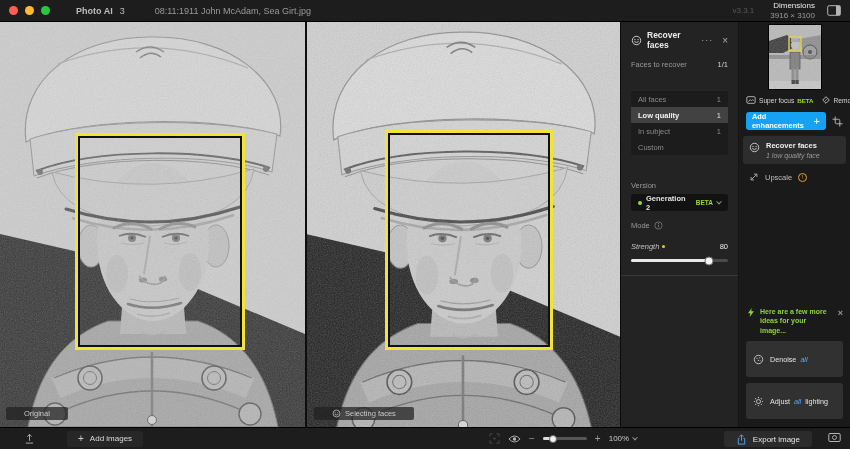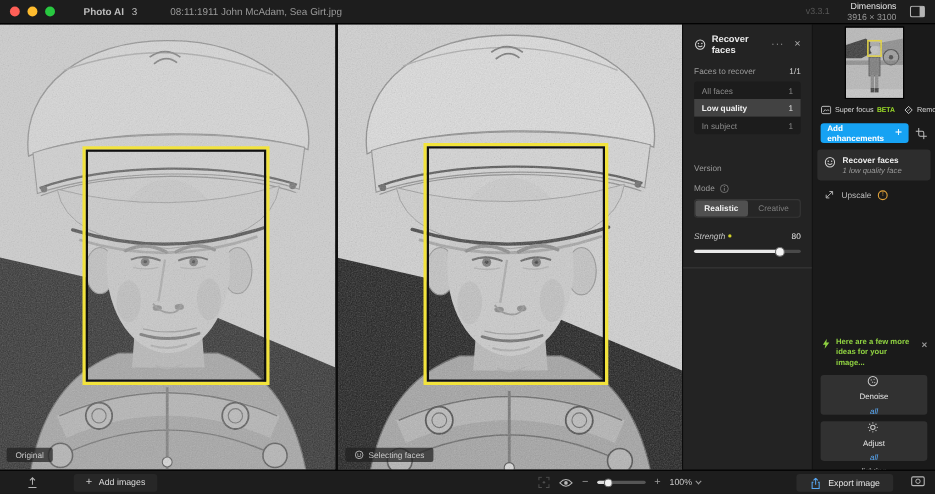--- a/index.html
+++ b/index.html
@@ -26,37 +26,37 @@
   .main { position:absolute; top:22px; left:0; width:620px; bottom:22px; background:#0e0e0e; }
   .photo { position:absolute; top:0; bottom:0; overflow:hidden; }
   .photo svg { width:100%; height:100%; display:block; }
   .photo.left  { left:0; width:305px; filter:brightness(1.06) contrast(0.9); }
   .photo.right { left:307px; width:313px; filter:contrast(1.12) brightness(0.99); }
   .facebox { position:absolute; border:3px solid #f2e33c; z-index:5; }
   .facebox .inner { position:absolute; inset:0; border:2px solid #101010; }
   .fb-left  { left:75px;  top:111px; width:170px; height:217px; }
   .fb-right { left:385px; top:108px; width:168px; height:220px; }
   .badge { position:absolute; bottom:7px; background:rgba(32,32,32,.72); color:#c9c9c9;
-    font-size:7.5px; padding:2px 8px; border-radius:2px; display:flex; align-items:center;
+    font-size:7.5px; padding:2px 18px; border-radius:2px; display:flex; align-items:center;
     gap:4px; z-index:6; }
   .badge.orig { left:6px; }
   .badge.sel  { left:314px; }
 
   
   .sidepanel { position:absolute; top:22px; left:620px; width:118px; bottom:22px;
     background:#232323; border-left:1px solid #0b0b0b; padding:8px 10px; z-index:10; }
   .p-header { display:flex; align-items:center; gap:5px; }
   .p-title { font-size:8.5px; font-weight:bold; color:#ebebeb; flex:1; }
   .p-menu { color:#aaa; font-size:9px; letter-spacing:1px; cursor:default; }
   .p-close { color:#aaa; font-size:10px; margin-left:4px; }
   .p-desc { font-style:italic; color:#8f8f8f; font-size:7.5px; line-height:1.4; margin-top:8px; }
   .p-faces-row { display:flex; justify-content:space-between; margin-top:10px;
     font-size:7.5px; color:#9a9a9a; }
   .p-faces-row .count { color:#d2d2d2; }
-  .filter-list { margin-top:5px; background:#1c1c1c; border-radius:3px; overflow:hidden; }
+  .filter-list { margin-top:22px; background:#1c1c1c; border-radius:3px; overflow:hidden; }
   .filter-row { display:flex; justify-content:space-between; align-items:center; height:16px;
     padding:0 7px; font-size:7.5px; color:#8a8a8a; }
   .filter-row .fcount { color:#8a8a8a; }
   .filter-row.selected { background:#424242; color:#f2f2f2; font-weight:bold; }
   .filter-row.selected .fcount { color:#e0e0e0; font-weight:normal; }
   .p-label { margin-top:26px; font-size:7.5px; color:#9a9a9a; }
   .dropdown { margin-top:4px; height:17px; background:#121212; border-radius:3px;
     display:flex; align-items:center; padding:0 7px; gap:4px; }
   .dot-green { width:4px; height:4px; border-radius:50%; background:#9bdc28; flex:none; }
   .dd-text { font-size:7.5px; font-weight:bold; color:#e2e2e2; }
@@ -107,21 +107,21 @@
     color:#bdbdbd; font-size:7.5px; }
   .upscale-badge { color:#e0a23a; border:1px solid #e0a23a; border-radius:50%;
     width:9px; height:9px; font-size:6px; display:flex; align-items:center;
     justify-content:center; font-style:normal; }
   .suggestions { position:absolute; left:7px; right:7px; top:285px; }
   .sugg-header { display:flex; gap:4px; color:#8fd141; font-size:7px; font-weight:bold;
     line-height:1.35; }
   .sugg-header .txt { flex:1; }
   .sugg-close { color:#9a9a9a; font-size:9px; margin-left:3px; }
   .sugg-btn { margin-top:6px; height:36px; background:#313131; border-radius:3px;
-    display:flex; align-items:center; gap:4px; padding:0 7px; color:#e5e5e5; font-size:7.2px;flex-direction:column; }
+    display:flex; align-items:center; gap:4px; padding:0 7px; color:#e5e5e5; font-size:7.2px; }
   .sugg-btn .sicon { color:#c9c9c9; display:flex; flex:none; margin-right:2px; }
   .acc { color:#58a8f5; font-style:italic; }
   .mid-it { font-style:italic; color:#cfcfcf; }
   .sugg-q { display:flex; align-items:center; gap:4px; margin-top:9px; color:#9a9a9a;
     font-size:7px; font-style:italic; }
   .save-btn { margin-top:8px; height:18px; border:1px solid #484848; background:#272727;
     border-radius:3px; display:flex; align-items:center; justify-content:center; gap:5px;
     color:#dedede; font-size:7.2px; }
 
   
@@ -384,31 +384,37 @@
         <span class="fcount">1</span>
       </div>
       <div class="filter-row selected">
         <span>Low quality</span>
         <span class="fcount">1</span>
       </div>
       <div class="filter-row">
         <span>In subject</span>
         <span class="fcount">1</span>
       </div>
+      <div class="filter-row">
+        <span>Custom</span>
+        <span class="fcount"></span>
+      </div>
     </div>
     <div class="p-label">Version</div>
+    <div class="dropdown">
+      <span class="dot-green"></span>
+      <span class="dd-text">Generation 2</span>
+      <span class="beta">BETA</span>
+      <span class="chev"></span>
+    </div>
     <div class="mode-row">
       <span>Mode</span>
       <svg class="ic" width="9" height="9" style="color:#808080">
           <use href="#sym-info"></use>
         </svg>
-    </div>
-    <div class="toggle">
-      <div class="toggle-opt selected">Realistic</div>
-      <div class="toggle-opt">Creative</div>
     </div>
     <div class="strength-row">
       <span class="strength-label">Strength</span>
       <span class="dot-yellow"></span>
       <span class="strength-val">80</span>
     </div>
     <div class="slider">
       <div class="fill" style="width: 80%;"></div>
       <div class="knob" style="left: 80%;"></div>
     </div>

